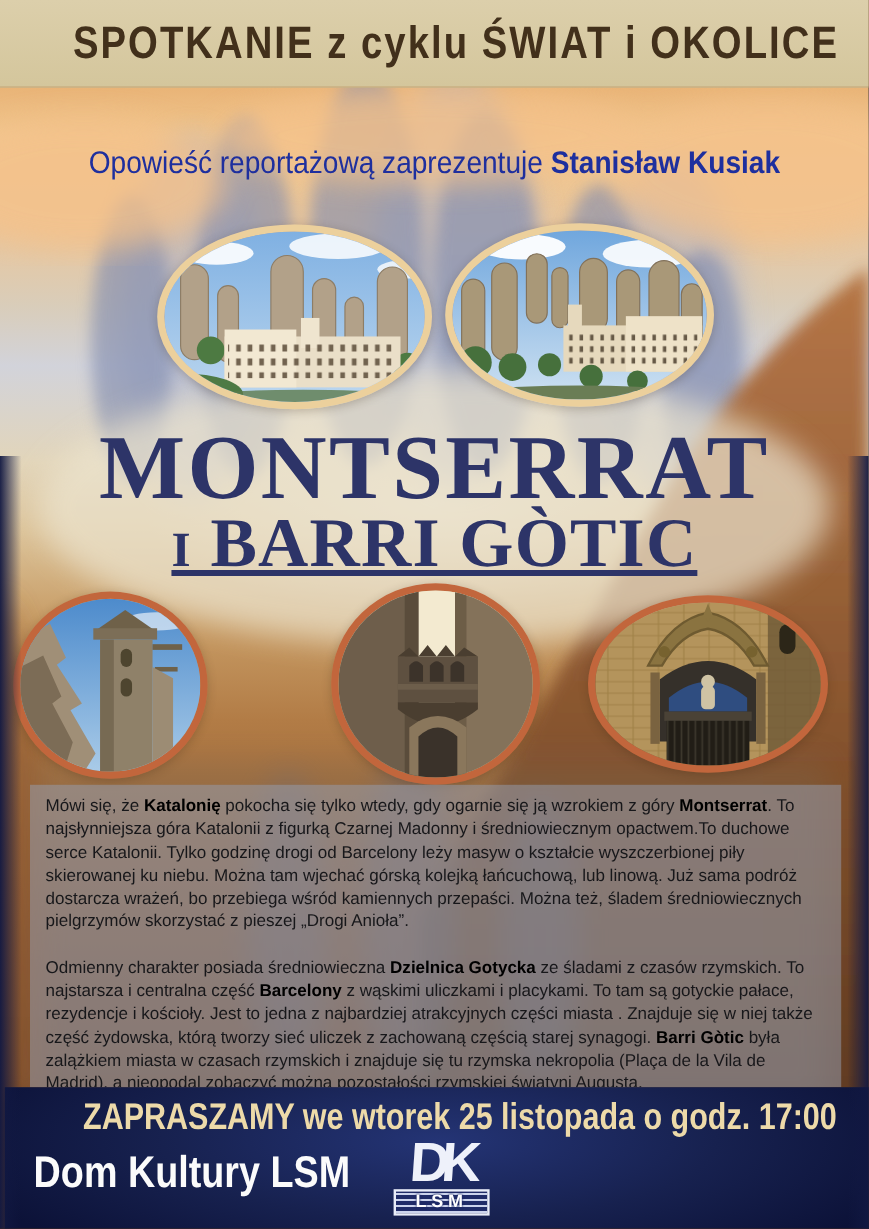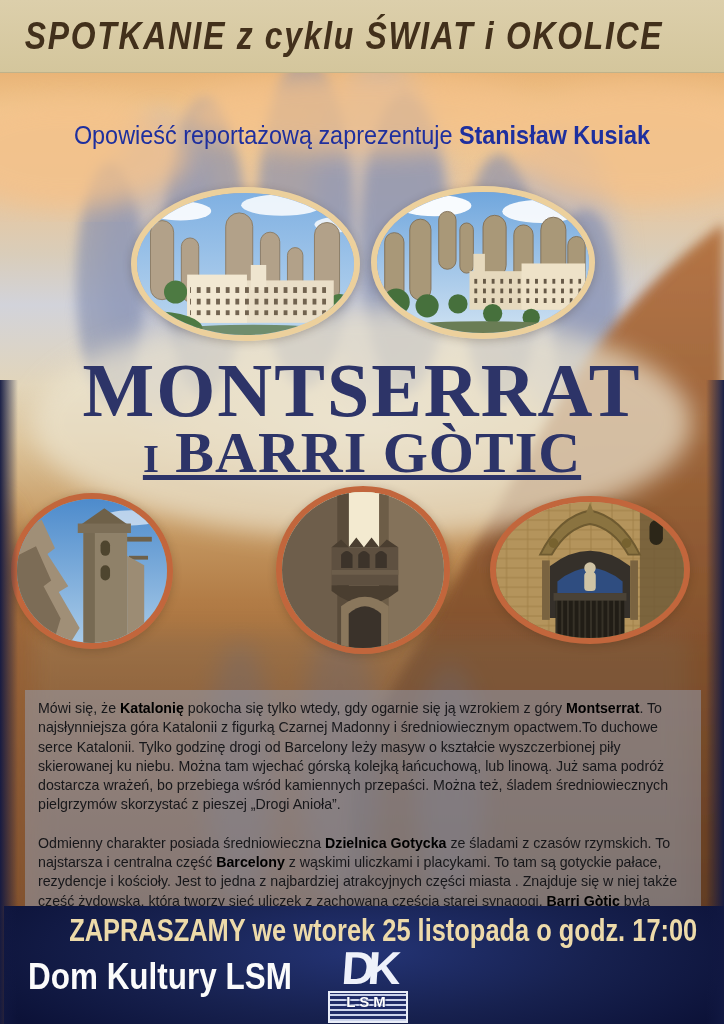--- a/index.html
+++ b/index.html
@@ -18,21 +18,21 @@
   
   #bg-art{position:absolute;left:0;top:73px;width:724px;height:845px;pointer-events:none;}
   .edge{position:absolute;top:380px;bottom:0;width:18px;pointer-events:none;}
   .edge.l{left:0;background:linear-gradient(90deg,rgba(17,24,66,.95),rgba(17,24,66,0));}
   .edge.r{right:0;background:linear-gradient(270deg,rgba(17,24,66,.95),rgba(17,24,66,0));}
   
   #top-banner{
     position:absolute;left:0;top:0;width:724px;height:73px;
     background:linear-gradient(180deg,#dccfab,#d4c69c);
     border-bottom:1px solid #bfb28a;
-    display:flex;align-items:center;justify-content:flex-end;font-style:italic;
+    display:flex;align-items:center;justify-content:flex-start;
   }
   #top-banner .txt{
     color:#42301b;font-size:38px;font-weight:700;letter-spacing:2px;
     transform:scaleX(.84);white-space:nowrap;
   }
   
   #subtitle{
     position:absolute;left:0;top:120px;width:724px;text-align:center;
     color:#1e2f9e;font-size:26px;white-space:nowrap;
     transform:scaleX(.9);
@@ -50,21 +50,21 @@
   #circ-e{left:490px;top:496px;width:200px;height:148px;}
   
   .ptitle{position:absolute;left:0;width:724px;text-align:center;color:#2d3468;
     font-family:"Liberation Serif",serif;font-weight:700;line-height:1;}
   #title1{top:352px;font-size:76px;letter-spacing:2px;}
   #title2{top:424px;font-size:58px;font-variant:small-caps;letter-spacing:1px;text-decoration:underline;}
   
   #body-overlay{
     position:absolute;left:25px;top:654px;width:676px;height:252px;
     background:rgba(150,160,180,.5);
-    padding:9px 13px 16px 13px;overflow:hidden;margin-top:36px;
+    padding:9px 13px 16px 13px;overflow:hidden;
   }
   #body-overlay p{
     margin:0 0 19px 0;color:#17171a;font-size:14.2px;line-height:19.3px;
   }
   #body-overlay p:last-child{margin-bottom:0;}
   #body-overlay .b{font-weight:700;color:#000;}
   
   #footer{
     position:absolute;left:4px;top:906px;width:724px;height:118px;
     background:radial-gradient(ellipse 420px 120px at 50% 38%, #243475 0%, #17214f 55%, #0c1238 100%);
@@ -77,21 +77,21 @@
   #venue{
     position:absolute;left:24px;top:50px;color:#fbfbfb;font-weight:700;font-size:37px;
     transform:scaleX(.85);transform-origin:left center;white-space:nowrap;
   }
   #logo{position:absolute;left:316px;top:40px;width:96px;text-align:center;}
   #logo .dk{
     color:#eef1fa;font-weight:700;font-size:46px;line-height:44px;letter-spacing:-7px;
     transform:skewX(-4deg);display:block;
   }
   #logo .lsm{
-    margin:1px auto 0 auto;width:80px;height:32px;
+    margin:1px auto 0 auto;width:80px;height:22px;
     background:repeating-linear-gradient(0deg,#ccd4ec 0 2px,#202c68 2px 5px);
     border:2px solid #e9edf8;
     color:#ffffff;font-weight:700;font-size:15px;line-height:18px;letter-spacing:4px;
     text-shadow:0 0 2px #1d2a66, 0 0 2px #1d2a66;
   }
   #addr-block{position:absolute;right:22px;top:50px;text-align:right;color:#fbfbfb;}
   #addr-block .addr{font-weight:700;font-size:23px;white-space:nowrap;
     transform:scaleX(.88);transform-origin:right center;}
   #addr-block .ticket{margin-top:8px;font-weight:700;font-size:20px;white-space:nowrap;
     transform:scaleX(.9);transform-origin:right center;}

